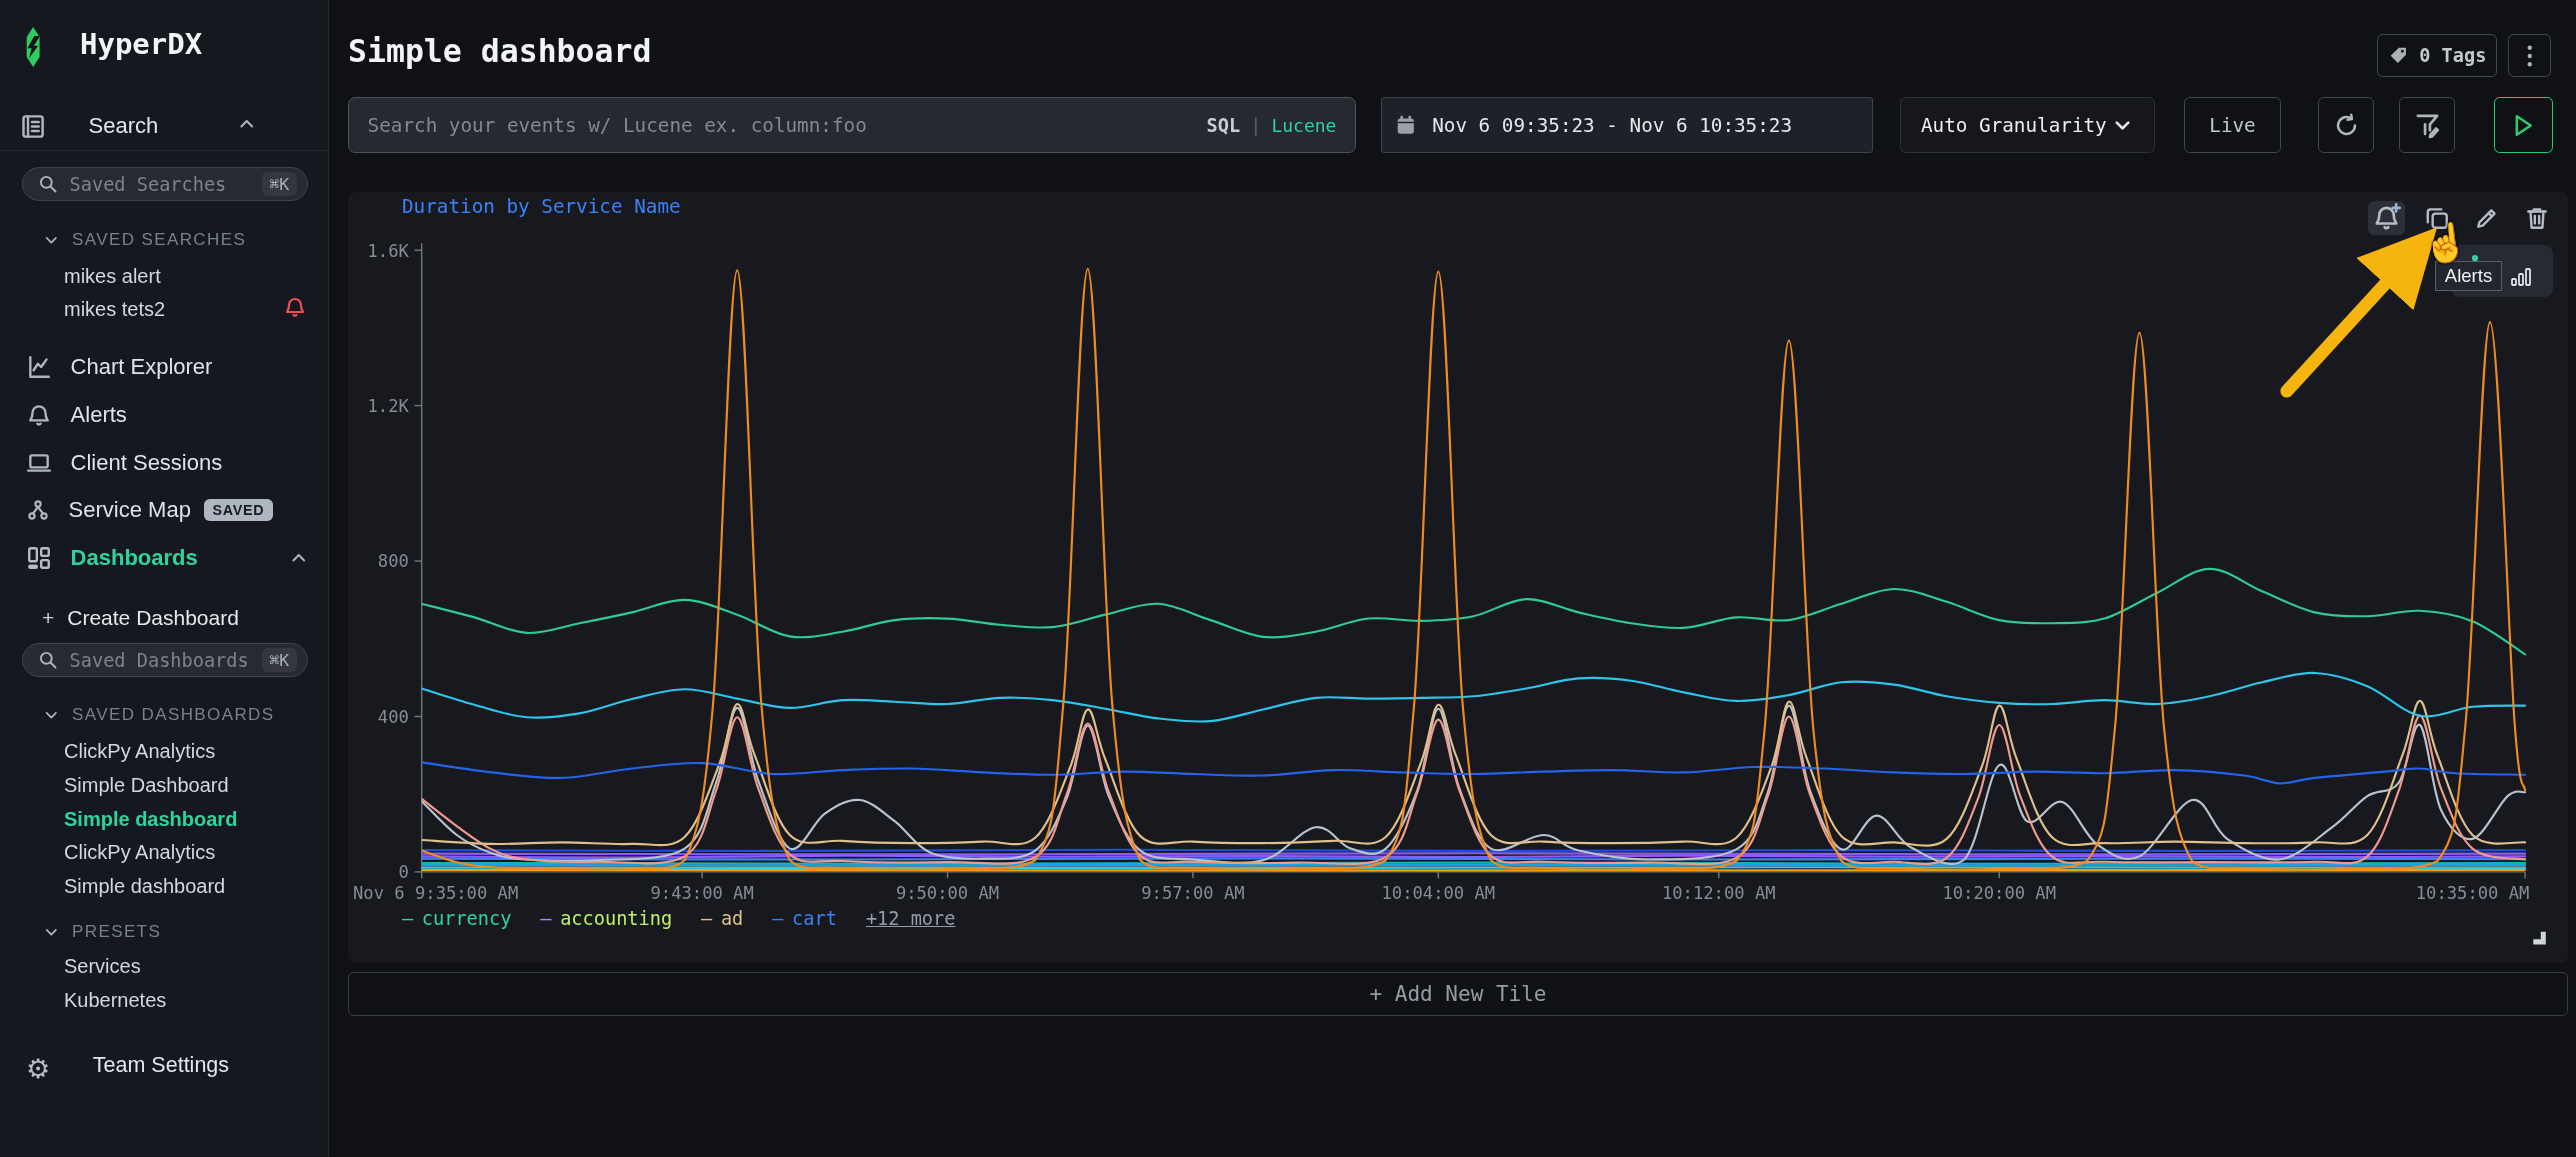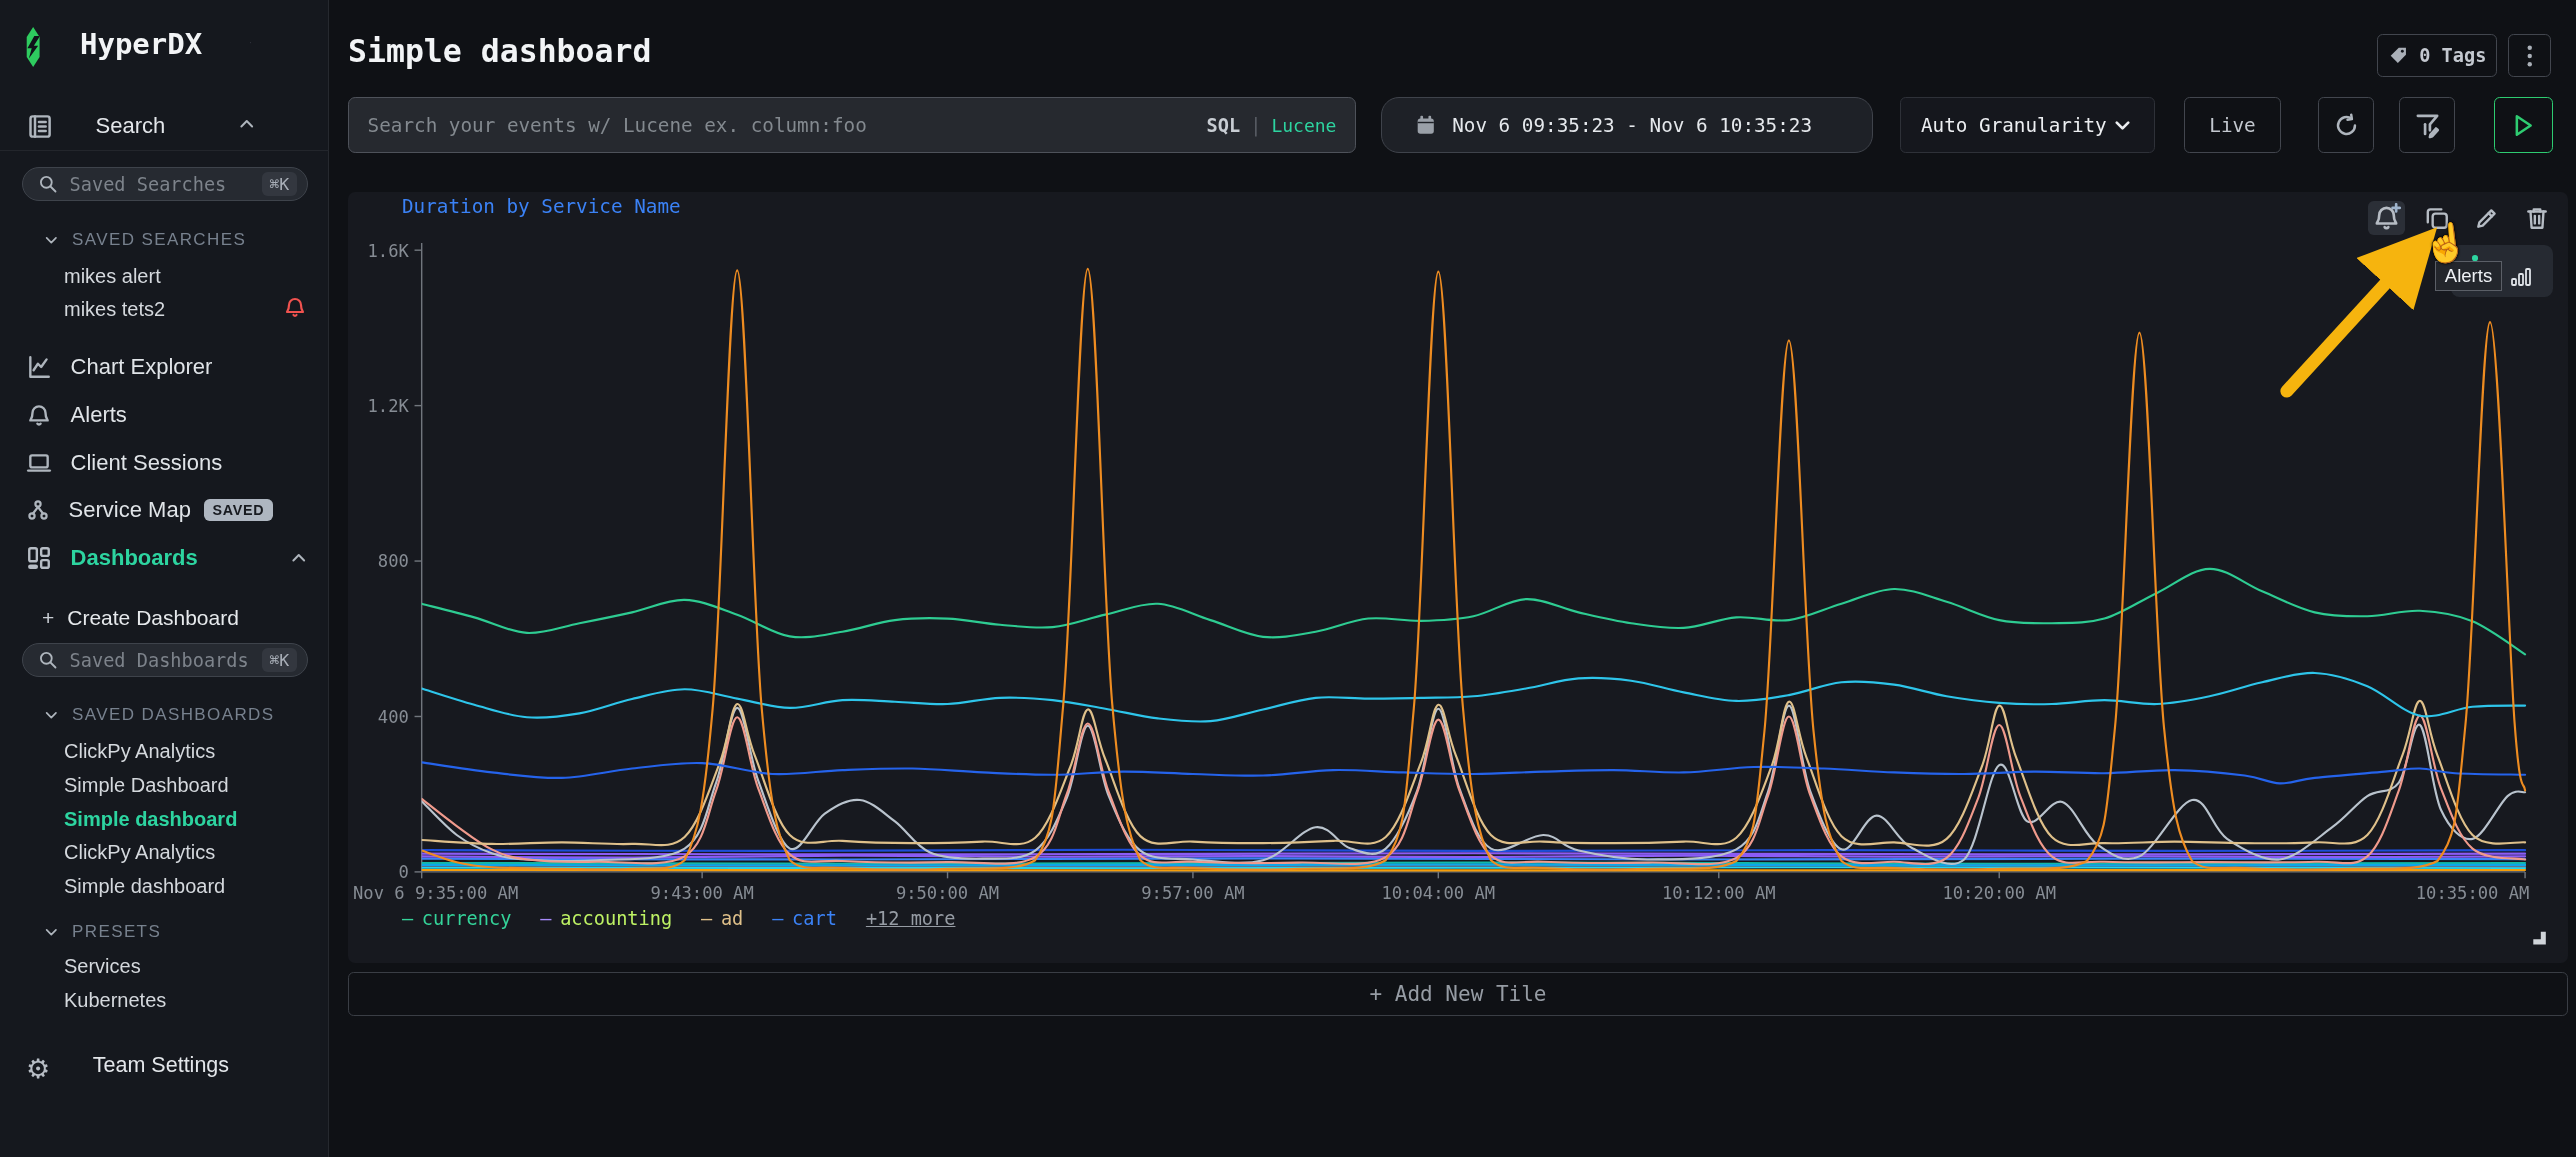--- a/index.html
+++ b/index.html
@@ -8,21 +8,21 @@
   .mono { font-family:"DejaVu Sans Mono", monospace; }
 
   
   #sidebar { position:absolute; left:0; top:0; width:329px; height:1158px; background:#15181e; border-right:1.4px solid #26292f; }
   .srow { position:absolute; left:0; width:277px; display:flex; align-items:flex-start;gap:24px; }
   #logo-row { top:27px; height:46px; padding:0 26px; }
   .logo-hex { width:40px; height:40px; background:#2ecc5f; clip-path:polygon(50% 0,95% 25%,95% 75%,50% 100%,5% 75%,5% 25%); display:flex; align-items:center; justify-content:center; }
   .logo-bolt { width:14.3px; height:23px; background:#10131a; clip-path:polygon(60% 0,100% 0,55% 45%,85% 45%,20% 100%,40% 55%,10% 55%); }
   .brand { font-family:"DejaVu Sans Mono", monospace; font-weight:bold; font-size:29px; color:#f2f4f6; margin-left:15.7px; }
   .spacer { flex:1; }
-  #search-row { top:113px; height:36px; padding:0 20px 0 26px; }
+  #search-row { top:113px; height:36px; padding:0 20px 0 19px; }
   .nav-label { font-size:22px; color:#e3e6ea; margin-left:18.6px; }
   .side-divider { position:absolute; top:150px; left:0; width:329px; height:1.4px; background:#23262c; }
   .pill { position:absolute; left:21.5px; width:286px; height:34px; background:#262a31; border:1.4px solid #3e434b; border-radius:18.6px; display:flex; align-items:center; padding:0 10px 0 15.7px; }
   .pill-text { font-family:"DejaVu Sans Mono", monospace; font-size:18.6px; color:#7d838b; margin-left:11.4px; flex:1; }
   .kbd { background:#33373f; color:#a9afb8; border-radius:5.7px; font-size:16.5px; padding:2.1px 7.2px; font-family:"DejaVu Sans Mono", monospace; }
   .sec-head { position:absolute; left:42px; display:flex; align-items:center; color:#77818e; font-size:17px; letter-spacing:1.4px; }
   .sec-head span { margin-left:11.4px; }
   .side-item { position:absolute; left:64px; font-size:20px; color:#d4d8dd; height:26px; display:flex; align-items:center; }
   .side-item.active { color:#2dd4a0; font-weight:bold; }
   .nav-item { position:absolute; left:0; width:329px; height:31.5px; display:flex; align-items:center; padding:0 20px 0 26px; font-size:22px; color:#e0e4e8; }
@@ -36,21 +36,21 @@
   #page-title { position:absolute; left:348px; top:33px; font-size:31.5px; font-weight:bold; color:#f2f4f6; }
   .btn { border:1.4px solid #42464e; border-radius:5.7px; background:transparent; display:flex; align-items:center; justify-content:center; color:#c3c8cf; }
   #tags-btn { position:absolute; left:2377px; top:34px; width:120px; height:43px; gap:10px; font-size:18.6px; font-weight:bold; }
   #kebab-btn { position:absolute; left:2508px; top:34px; width:43px; height:43px; }
   #search-bar { position:absolute; left:348px; top:97px; width:1008px; height:56px; background:#26292f; border:1.4px solid #4e525a; border-radius:7.2px; display:flex; align-items:center; padding:0 18.6px; }
   #search-bar input { flex:1; background:transparent; border:none; outline:none; font-family:"DejaVu Sans Mono", monospace; font-size:19.3px; color:#e8eaec; }
   #search-bar input::placeholder { color:#83898f; }
   .lang-sql { font-size:18.6px; color:#c8cdd3; font-weight:bold; }
   .lang-pipe { font-size:18.6px; color:#5a5e66; margin:0 10px; }
   .lang-lucene { font-size:18px; color:#2dd4a0; }
-  #date-box { position:absolute; left:1381px; top:97px; width:492px; height:56px; background:#1e2127; border:1.4px solid #3f434b; border-radius:18px; display:flex; align-items:center; padding:0 33px; gap:15.7px; }
+  #date-box { position:absolute; left:1381px; top:97px; width:492px; height:56px; background:#1e2127; border:1.4px solid #3f434b; border-radius:3px; display:flex; align-items:center; padding:0 13px; gap:15.7px; }
   #date-box .date-text { font-size:19.3px; color:#e5e8ec; }
   #gran-box { position:absolute; left:1900px; top:97px; width:255px; height:56px; background:#15171d; border:1.4px solid #2e3138; border-radius:5.7px; display:flex; align-items:center; padding:16px 20px; }
   #gran-box .gran-text { font-size:19.3px; color:#eceef1; flex:1; }
   #live-btn { position:absolute; left:2184px; top:97px; width:97px; height:56px; font-size:19.3px; font-family:"DejaVu Sans Mono", monospace; }
   #refresh-btn { position:absolute; left:2318px; top:97px; width:56px; height:56px; }
   #filter-btn { position:absolute; left:2399px; top:97px; width:56px; height:56px; }
   #play-btn { position:absolute; left:2494px; top:97px; width:59px; height:56px; border-color:#2ecc71; }
 
   
   #tile { position:absolute; left:348px; top:192px; width:2220px; height:771px; background:#17191f; border-radius:7.2px; }

